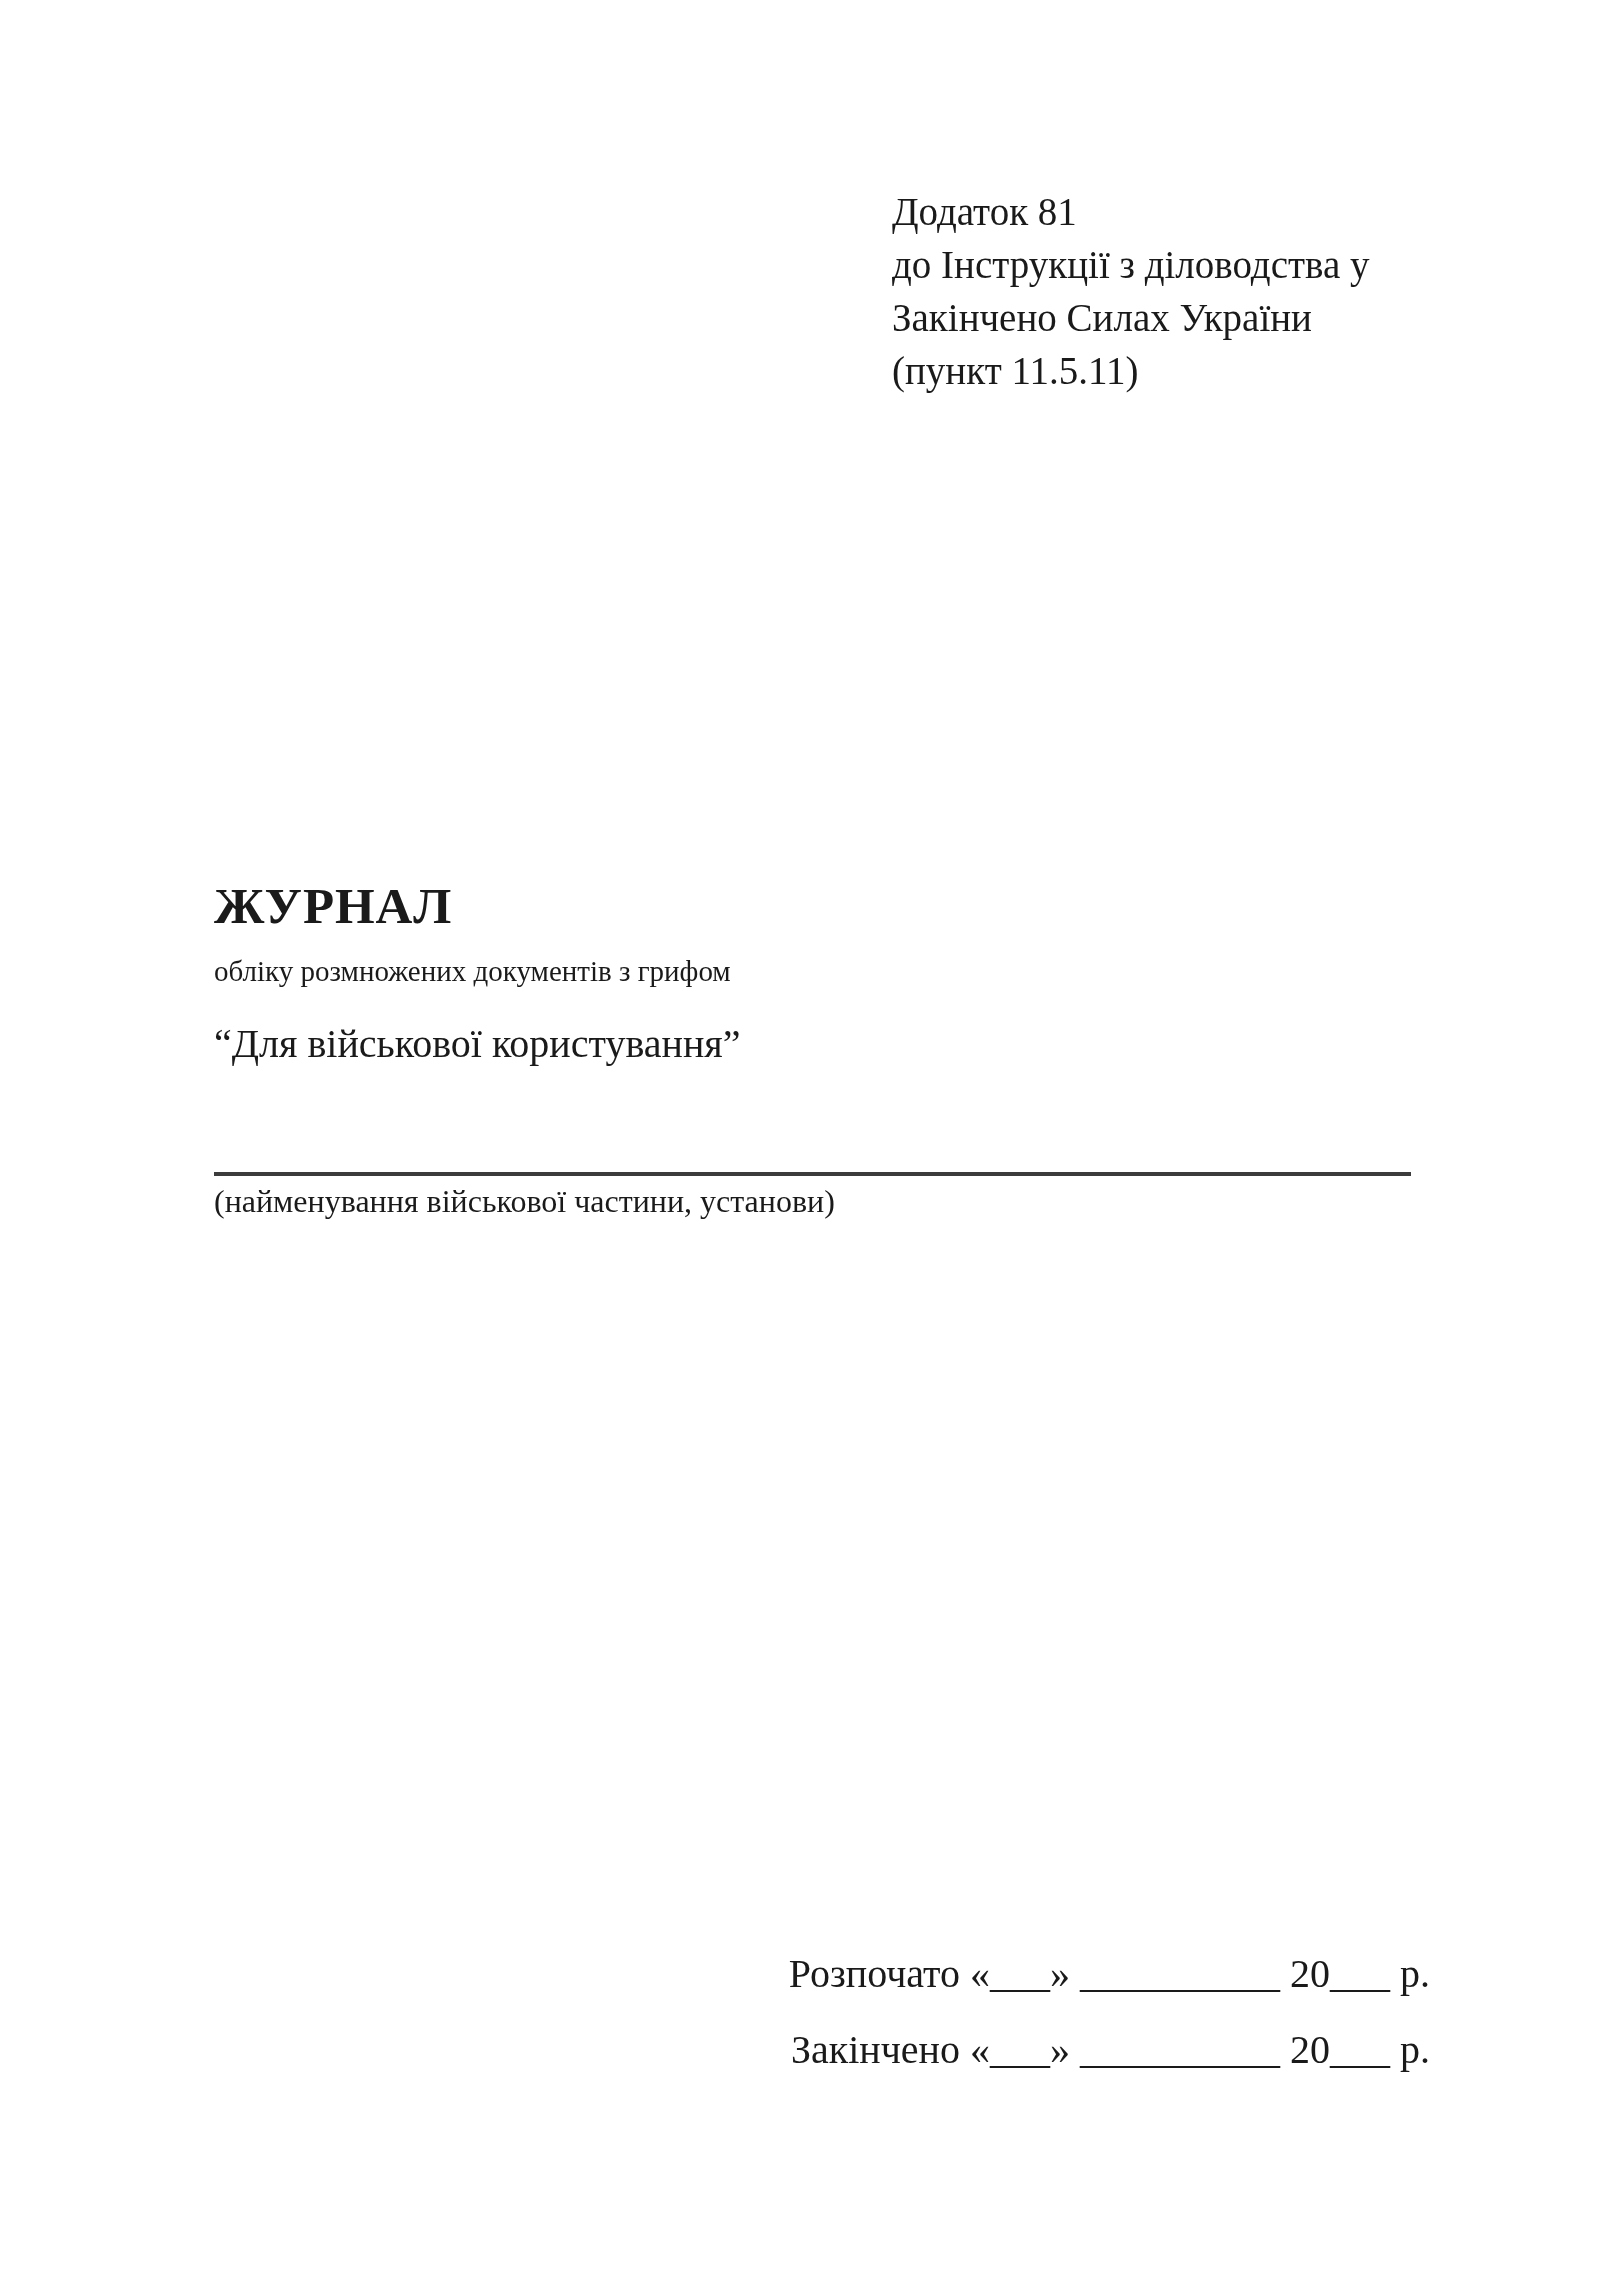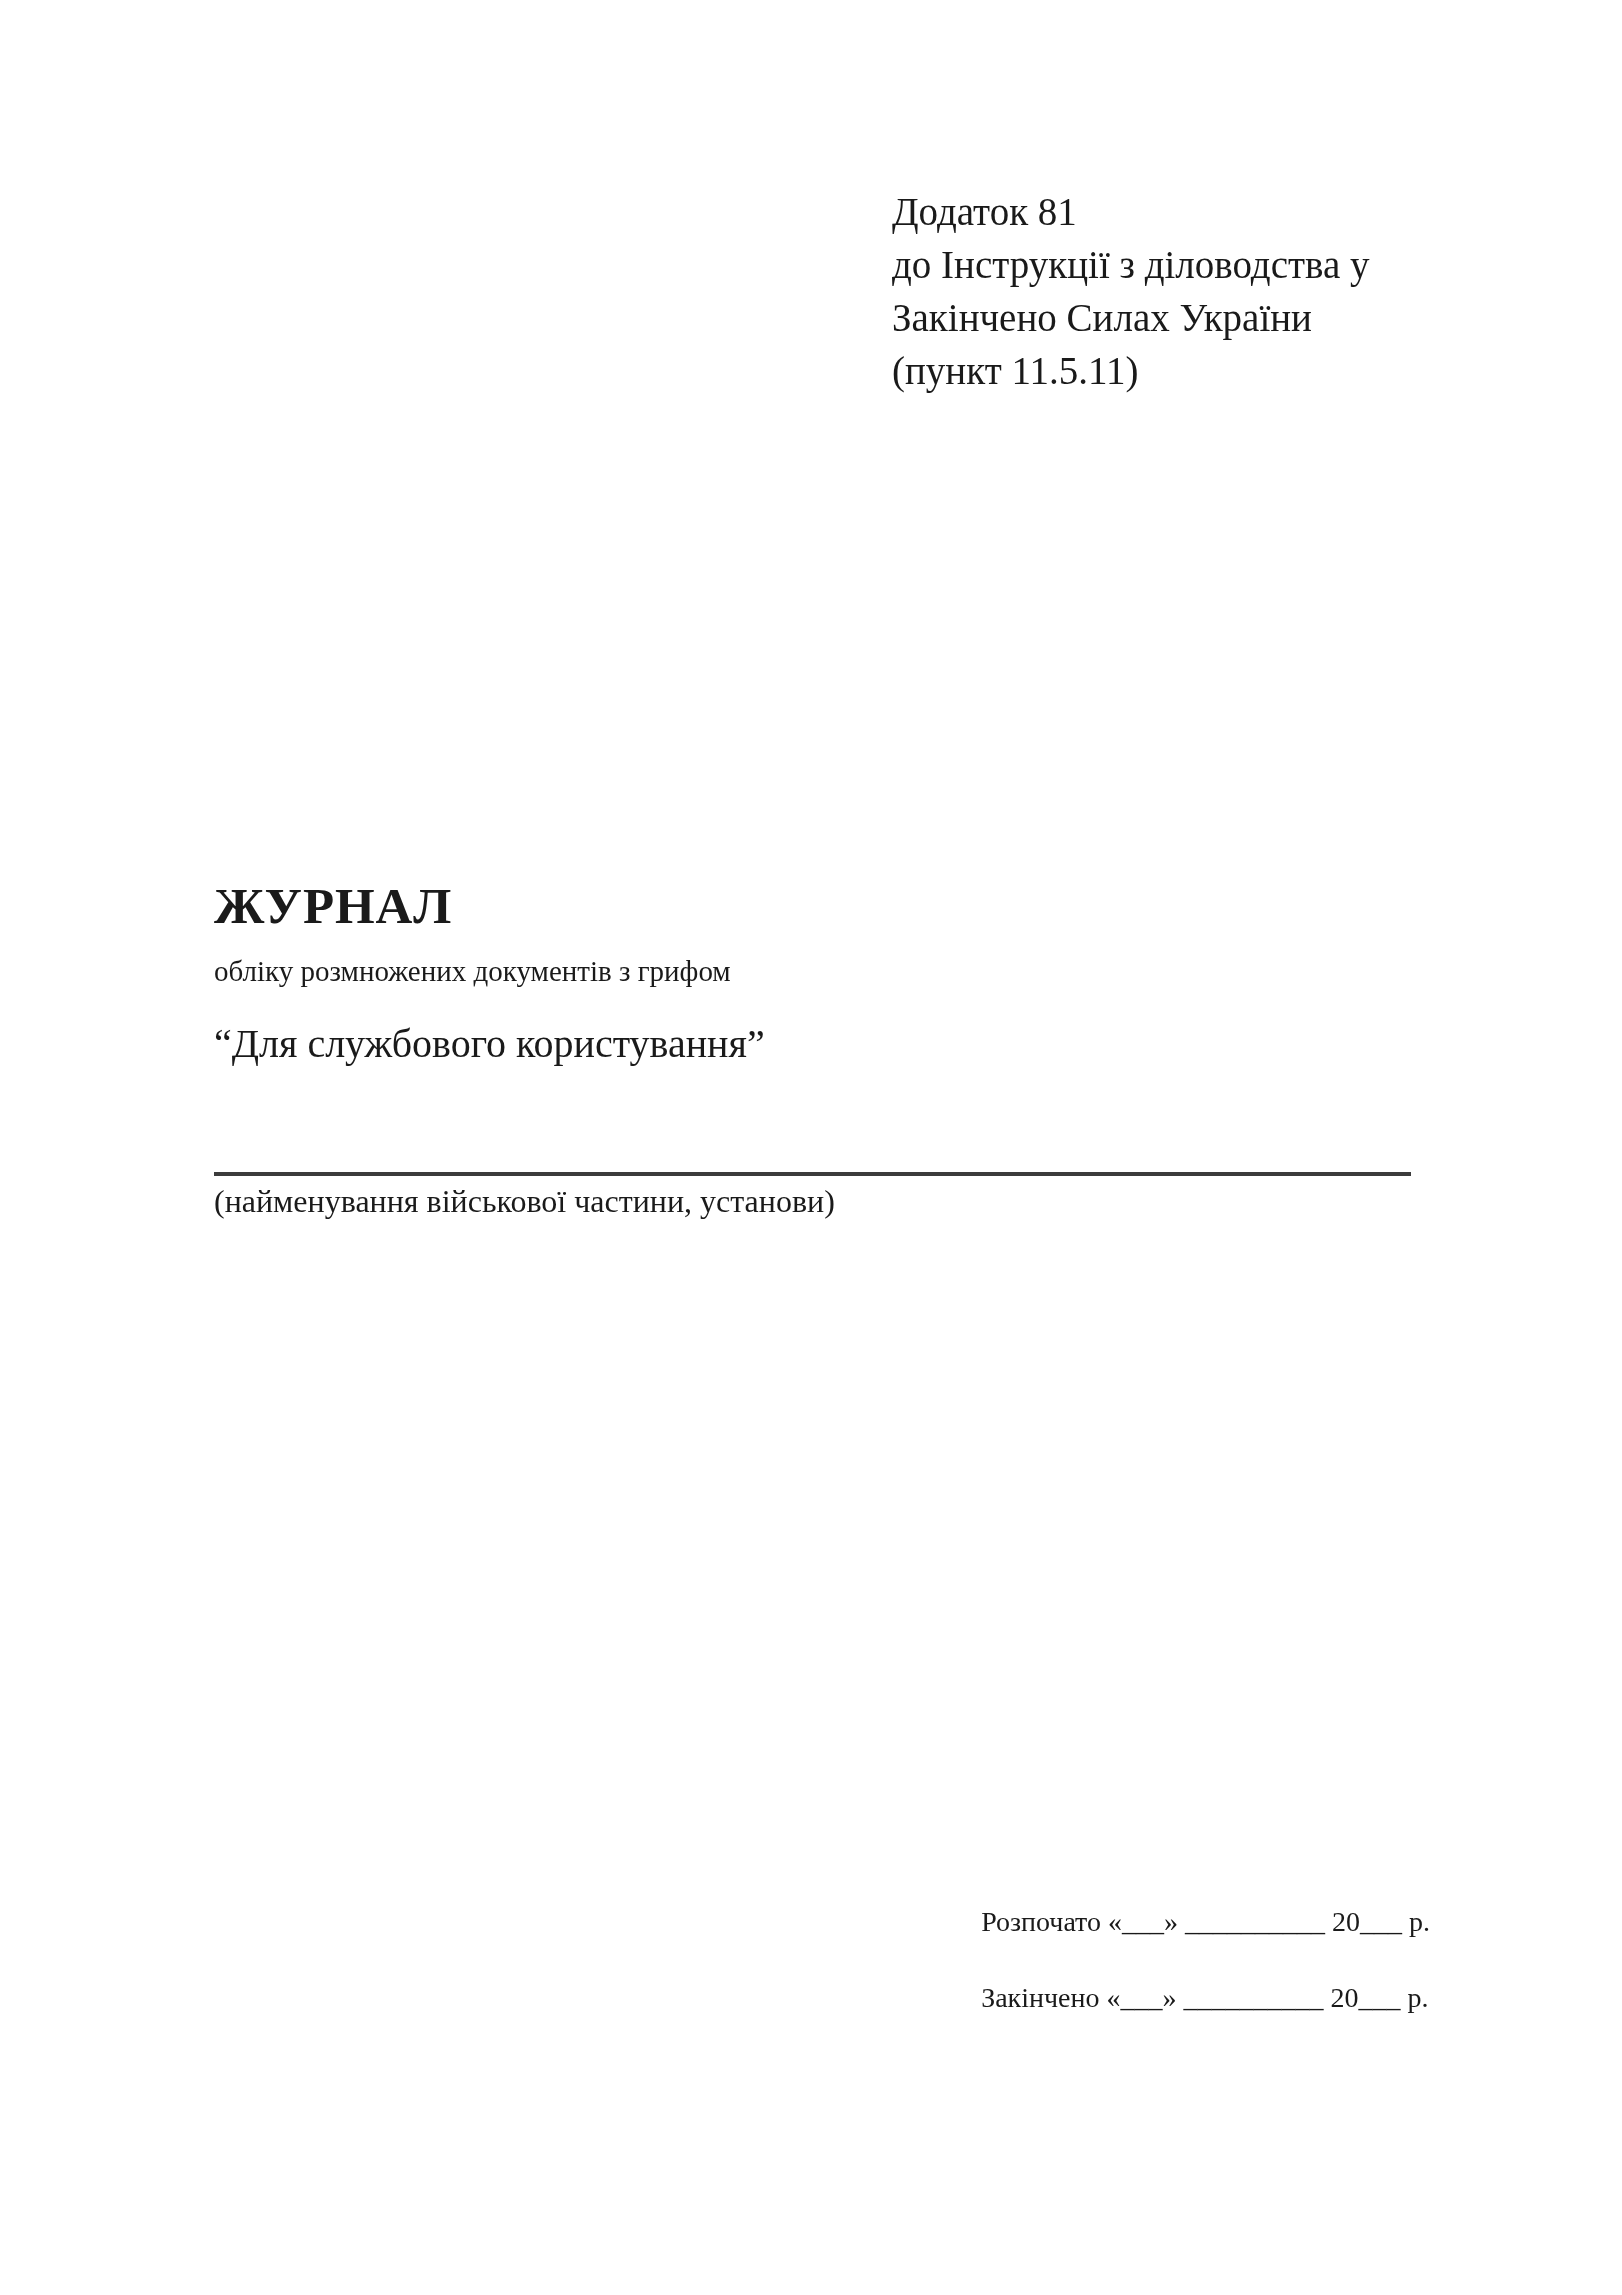--- a/index.html
+++ b/index.html
@@ -52,41 +52,42 @@
   }
   .unit-caption {
     top: 1183px;
     font-size: 32px;
     line-height: 37px;
   }
   
   .footer-block {
     position: absolute;
     right: 193px;
-    top: 1884px;
-    font-size: 28px;
+    top: 1936px;
+    text-align: right;
+    font-size: 40px;
     line-height: 76px;
     white-space: nowrap;
   }
 </style>
 </head>
 <body>
 
 <div class="page">
 
   <div class="appendix">
     <div>Додаток 81</div>
     <div>до Інструкції з діловодства у</div>
     <div>Закінчено Силах України</div>
     <div>(пункт 11.5.11)</div>
   </div>
 
   <div class="center-col doc-title">ЖУРНАЛ</div>
   <div class="center-col doc-subtitle-1">обліку розмножених документів з грифом</div>
-  <div class="center-col doc-subtitle-2">“Для службового користування”</div>
+  <div class="center-col doc-subtitle-2">“Для військової користування”</div>
 
   <div class="unit-rule"></div>
   <div class="center-col unit-caption">(найменування військової частини, установи)</div>
 
   <div class="footer-block">
     <div>Розпочато «___» __________ 20___ р.</div>
     <div>Закінчено «___» __________ 20___ р.</div>
   </div>
 
 </div>

